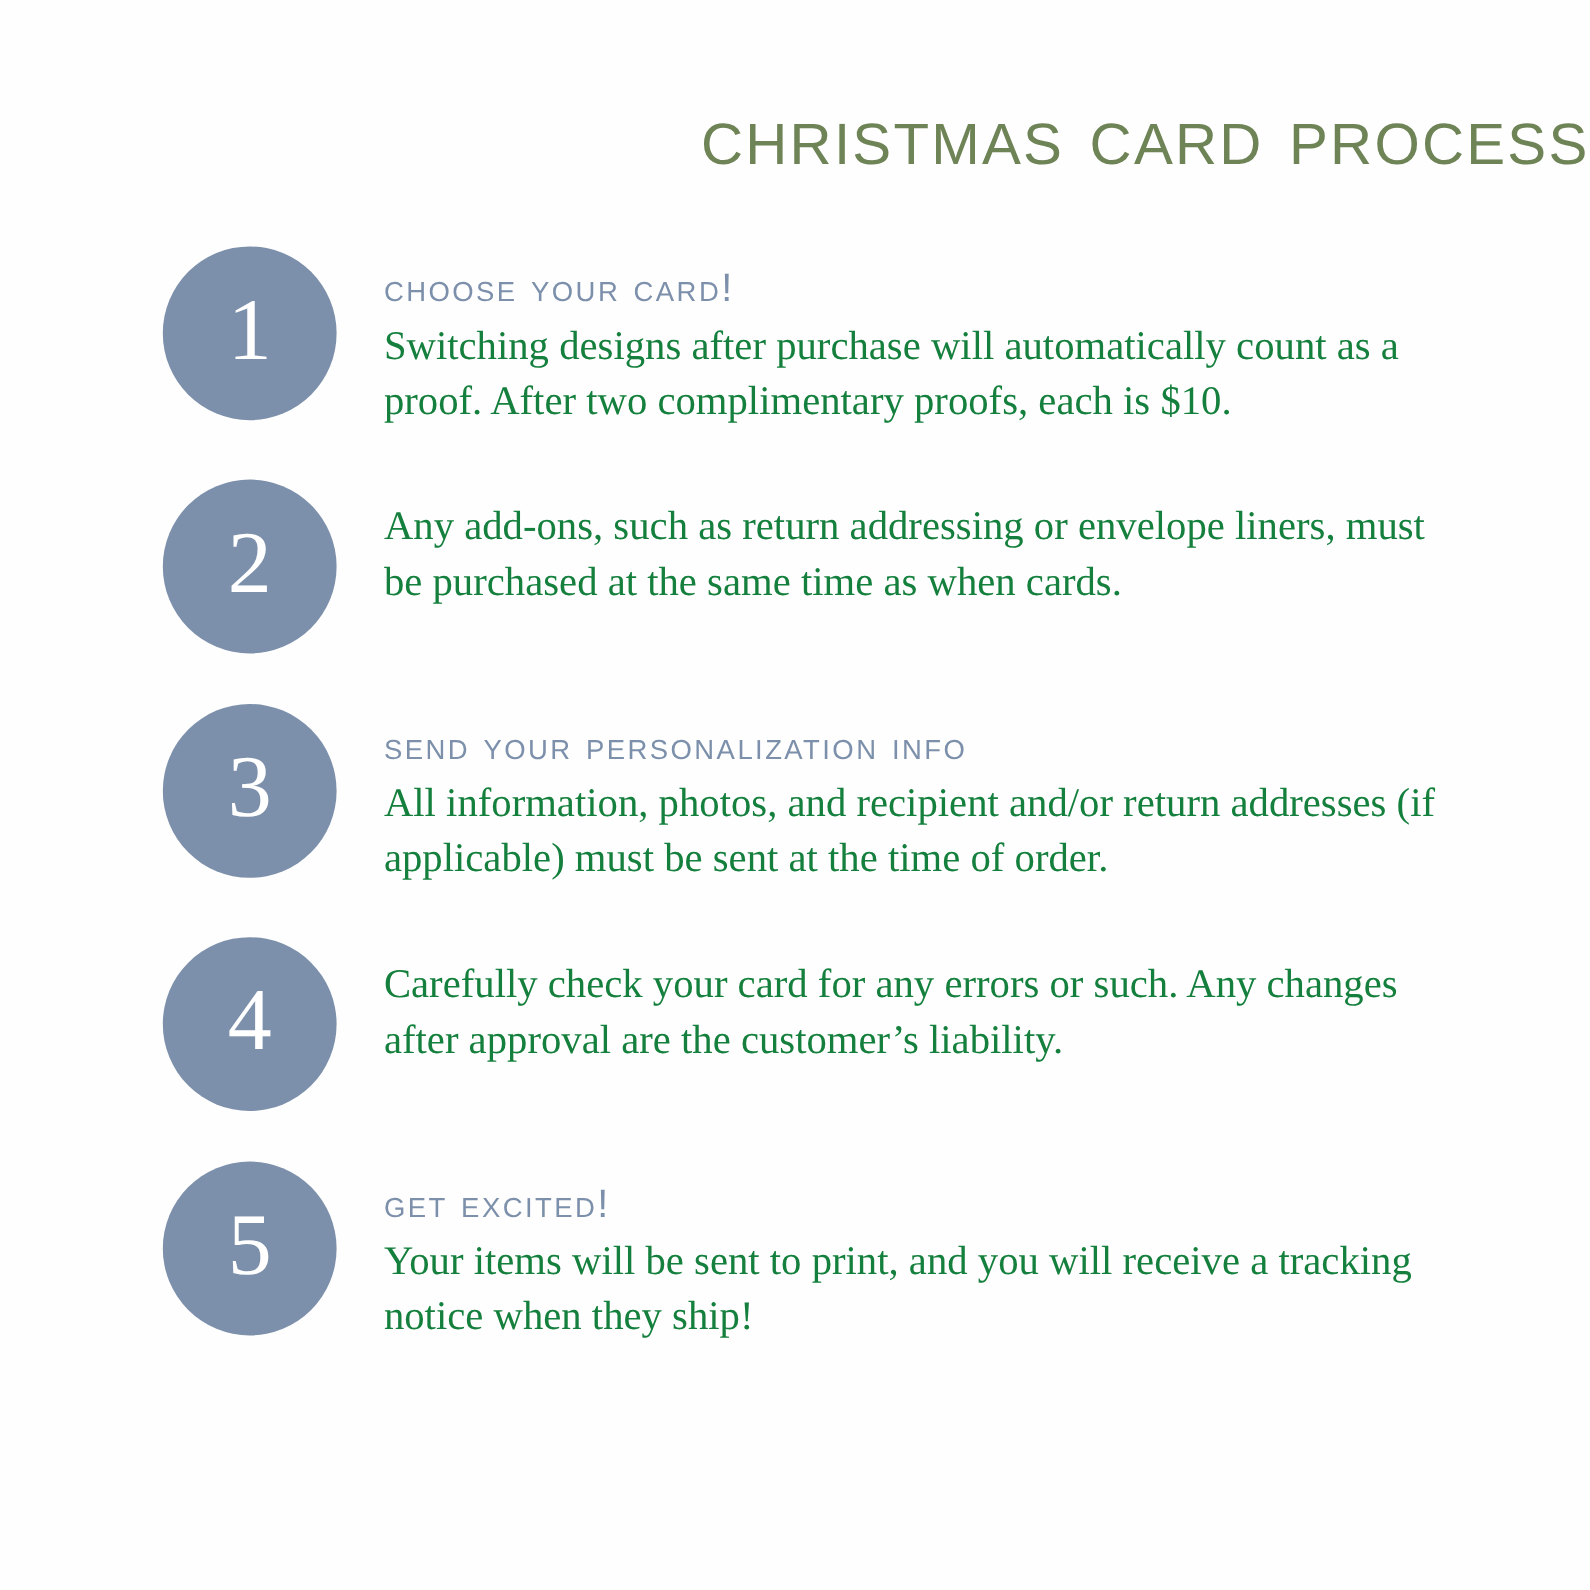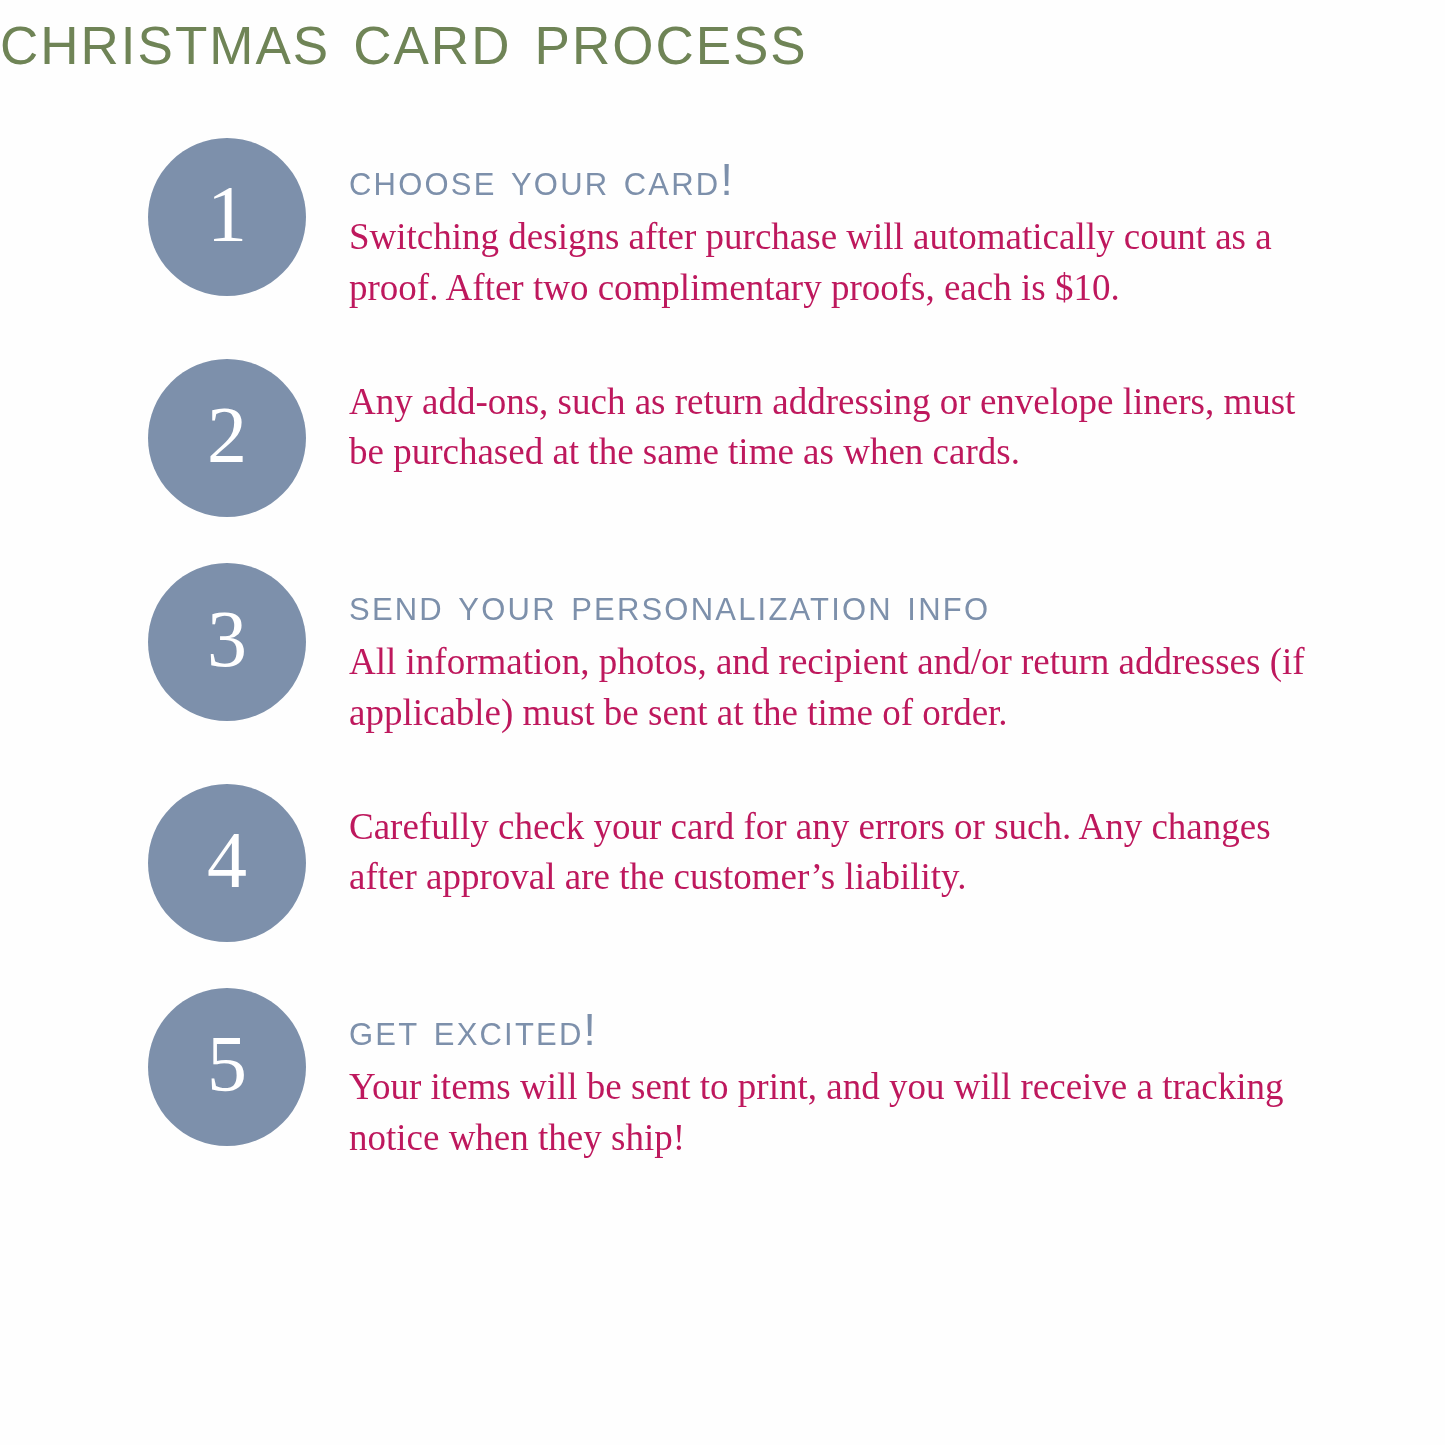--- a/index.html
+++ b/index.html
@@ -13,29 +13,30 @@
     font-family: "Liberation Serif", serif;
     overflow: hidden;
   }
   .page {
     position: relative;
     width: 1445px;
     height: 1445px;
     box-sizing: border-box;
   }
   .title {
-    text-align: left;
+    text-align: right;
     color: #6f8456;
     font-family: "Liberation Sans", sans-serif;
     font-size: 76px;
     font-weight: 400;
     letter-spacing: 2px;
     font-variant: small-caps;
     text-transform: lowercase;
     margin: 0;
+    padding-top: 86px;
     line-height: 1;
   }
   .steps {
     margin-top: 62px;
     padding-left: 148px;
     padding-right: 100px;
   }
   .step {
     display: flex;
     align-items: flex-start;
@@ -58,29 +59,29 @@
     box-sizing: border-box;
   }
   .step-body {
     padding-left: 43px;
     padding-top: 18px;
     max-width: 985px;
   }
   .step-title {
     color: #7d90ab;
     font-family: "Liberation Sans", sans-serif;
-    font-size: 44px;
+    font-size: 36px;
     letter-spacing: 2.2px;
     font-variant: small-caps;
     text-transform: lowercase;
     line-height: 1.1;
     margin: 0 0 8px 0;
   }
   .step-desc {
-    color: #be185d;
+    color: #15803d;
     font-family: "Liberation Serif", serif;
     font-size: 37px;
     line-height: 1.36;
     margin: 0;
   }
 </style>
 </head>
 <body>
 
 <div class="page">

